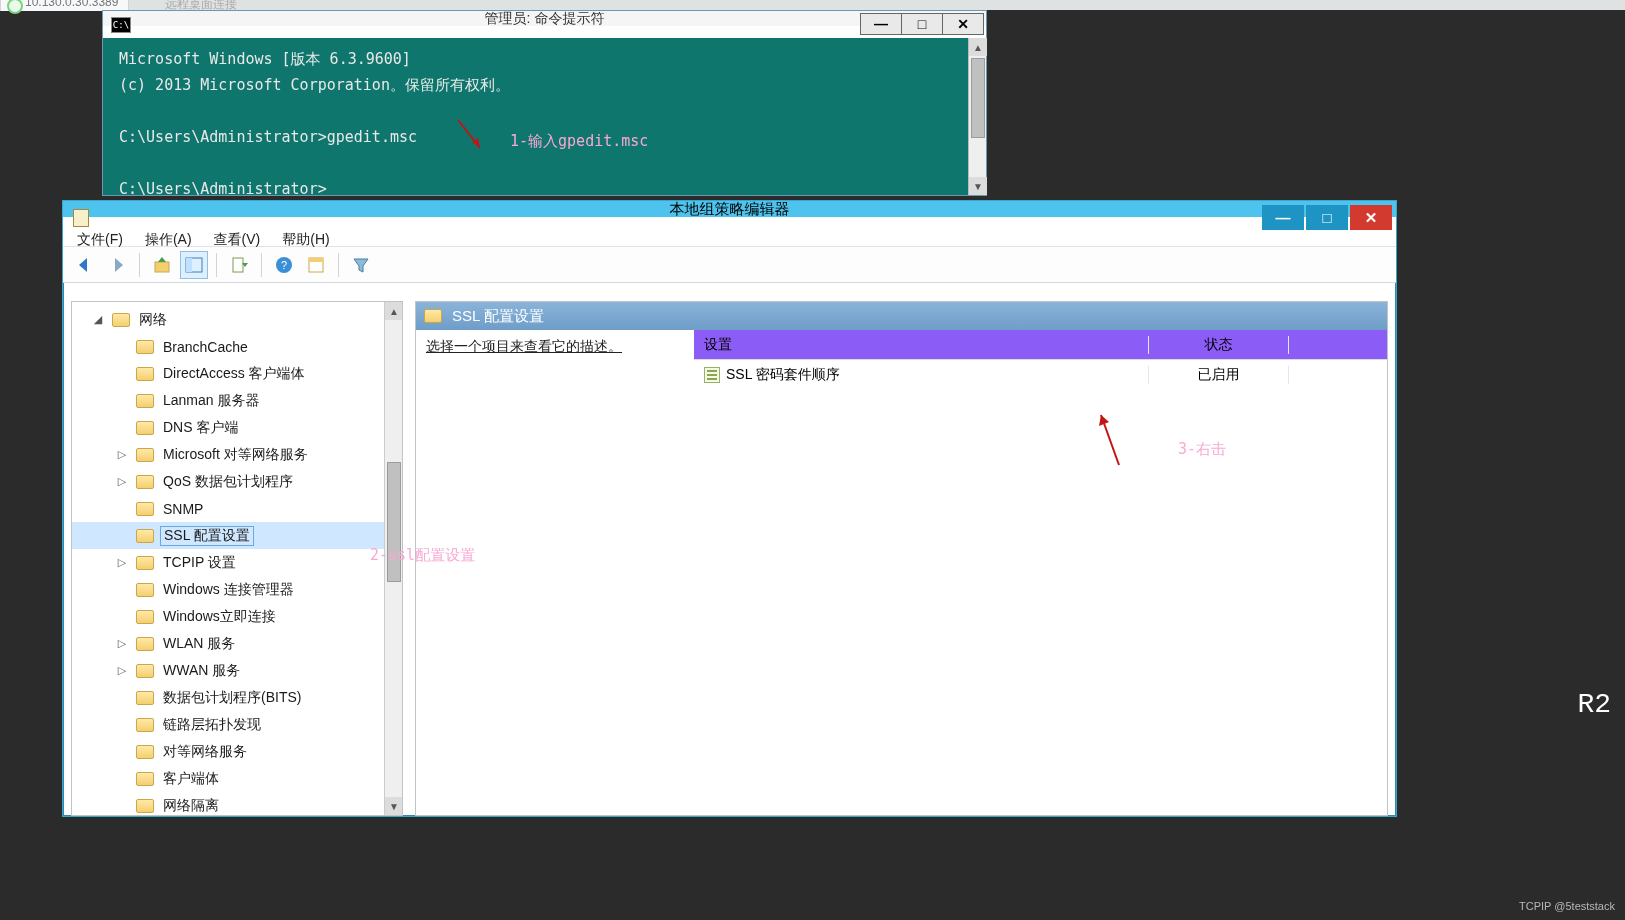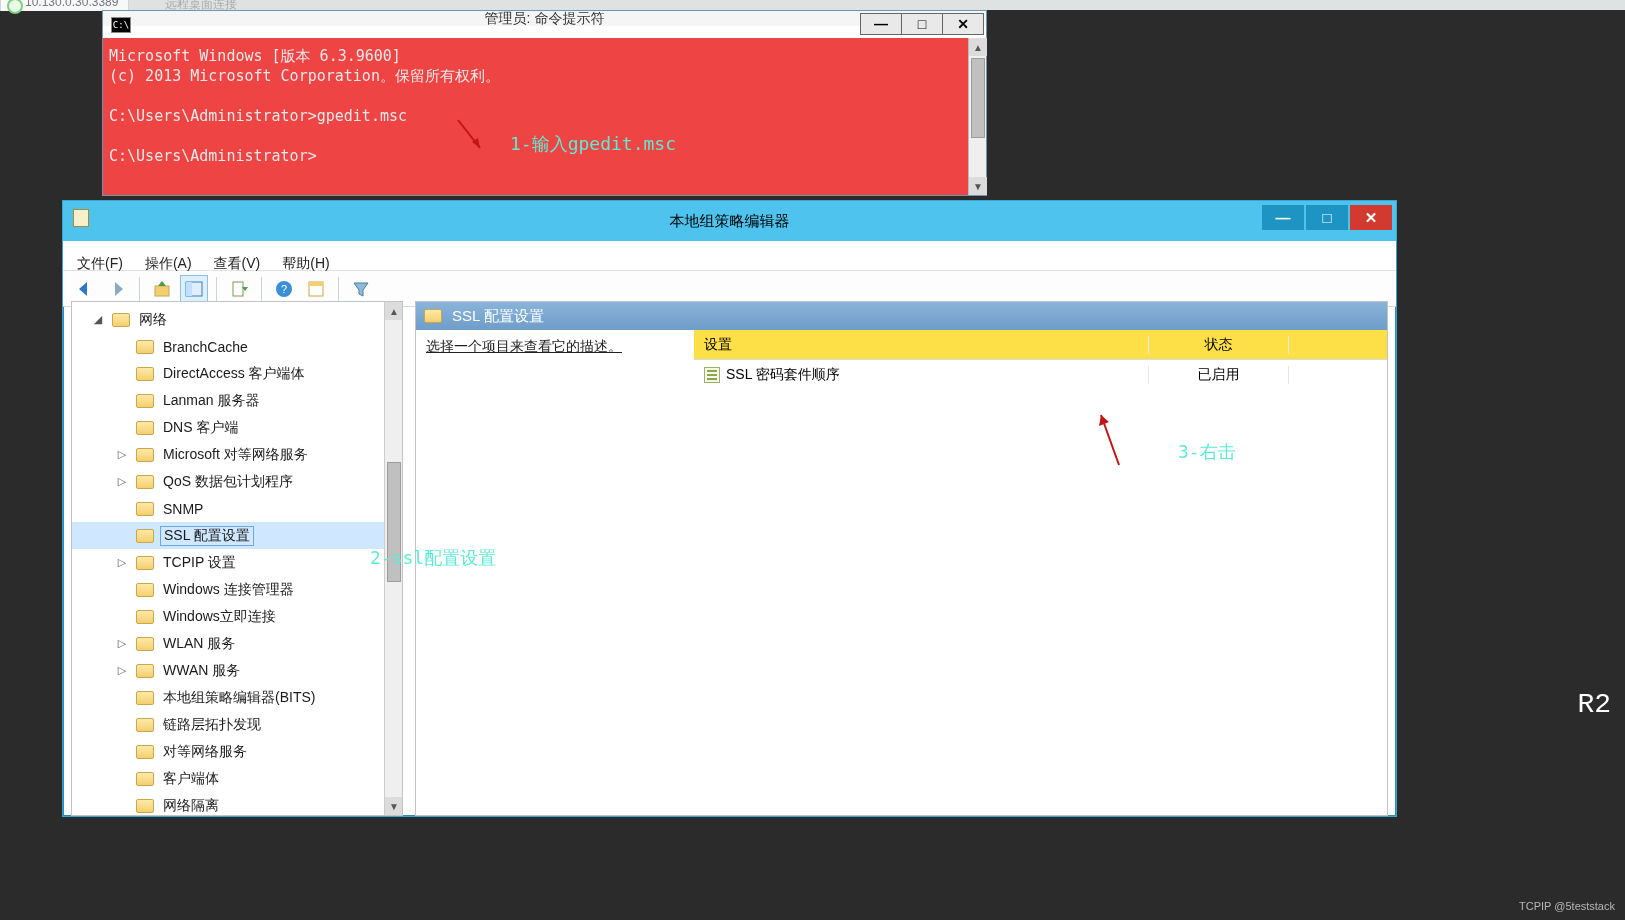--- a/index.html
+++ b/index.html
@@ -45,50 +45,50 @@
   .cmd-controls {
     position: absolute; right: 2px; top: 2px; display: flex;
   }
   .cmd-btn {
     width: 42px; height: 22px; border: 1px solid #666; background: #e9e9e9;
     margin-left: -1px; display: flex; align-items: center; justify-content: center;
     font-size: 14px; font-weight: bold; cursor: pointer;
   }
   .cmd-body {
     position: absolute; left: 0; right: 18px; top: 27px; bottom: 0;
-    background: #ef4444; color: #e8e8e8; font-family: "NSimSun","SimSun",Consolas,monospace;
-    font-size: 15px; padding: 8px 6px; line-height: 20px; white-space: pre;
+    background: #0f766e; color: #e8e8e8; font-family: "NSimSun","SimSun",Consolas,monospace;
+    font-size: 15px; padding: 8px 16px; line-height: 26px; white-space: pre;
   }
   .cmd-scroll-track {
     position: absolute; right: 0; top: 27px; bottom: 0; width: 18px;
     background: #efefef; border-left: 1px solid #bbb;
   }
   .cmd-scroll-up, .cmd-scroll-down {
     position: absolute; left: 0; width: 18px; height: 18px;
     background: #dcdcdc; display:flex; align-items:center; justify-content:center;
     font-size: 10px; color:#555;
   }
   .cmd-scroll-up { top: 0; } .cmd-scroll-down { bottom: 0; }
   .cmd-scroll-thumb {
     position: absolute; left: 2px; top: 20px; width: 14px; height: 80px;
     background: #c0c0c0; border: 1px solid #9c9c9c;
   }
 
   
-  .anno { position: absolute; color: #5eead4; font-family: "SimSun", monospace; font-size: 18px; }
+  .anno { position: absolute; color: #f9a8d4; font-family: "SimSun", monospace; font-size: 15px; }
   .arrow-svg { position: absolute; }
 
   
   .gpedit {
     position: absolute; top: 200px; left: 62px; width: 1335px; height: 617px;
     background: #fff; border: 1px solid #3aa6d0;
     box-shadow: 0 0 0 1px #2c8bb1 inset;
   }
   .gp-titlebar {
-    height: 40px; background: #4ec3ed;
+    height: 16px; background: #4ec3ed;
     display: flex; align-items: center; justify-content: center;
     color: #000; font-size: 15px;
   }
   .gp-ticon {
     position: absolute; left: 10px; top: 8px; width: 16px; height: 18px;
     background: #f8f0c8; border: 1px solid #a58a3c;
   }
   .gp-controls { position: absolute; right: 4px; top: 4px; display: flex; }
   .gp-cbtn {
     width: 42px; height: 25px; background: #1d94c4; color: #fff;
@@ -163,21 +163,21 @@
   .content-head {
     height: 28px; background: linear-gradient(#8ab4d9,#6e9dc9);
     display:flex; align-items:center; gap:10px; padding:0 8px; color:#fff; font-size:15px;
   }
   .content-head .folder { width:18px; height:14px; background:linear-gradient(#ffe9a8,#f4cf6f); border:1px solid #caa84a; border-radius:2px; }
   .desc-pane {
     width: 278px; padding: 8px 10px; font-size: 14px; color:#222;
   }
   .cols-wrap { flex:1; display:flex; flex-direction:column; }
   .col-row { display:flex; height: 30px; align-items:center; font-size:14px; }
-  .col-row.header { background:#fde047; border-bottom:1px solid #d9dde0; }
+  .col-row.header { background:#8b5cf6; border-bottom:1px solid #d9dde0; }
   .col-setting { flex:1; padding-left:10px; border-right:1px solid #e4e7ea; display:flex; align-items:center; gap:6px;}
   .col-state { width: 140px; text-align:center; border-right:1px solid #e4e7ea; }
   .col-extra { width: 98px; }
   .policy-icon {
     width:16px; height:16px; border:1px solid #9bb06a; background:#f4f8e6; position:relative; flex:none;
   }
   .policy-icon::after{ content:""; position:absolute; left:2px; top:2px; right:2px; height:2px; background:#8aa64e; box-shadow:0 4px 0 #8aa64e, 0 8px 0 #8aa64e;}
   .lower-split { flex:1; display:flex; }
   .lower-split .desc-pane { border-right: 0 solid #d6d9db; text-decoration: underline; }
 
@@ -365,21 +365,21 @@
             <span class="label-box">WLAN 服务</span>
           </div>
           <div class="tree-row">
             <span class="expander">▷</span>
             <span class="folder"></span>
             <span class="label-box">WWAN 服务</span>
           </div>
           <div class="tree-row">
             <span class="expander"></span>
             <span class="folder"></span>
-            <span class="label-box">本地组策略编辑器(BITS)</span>
+            <span class="label-box">数据包计划程序(BITS)</span>
           </div>
           <div class="tree-row">
             <span class="expander"></span>
             <span class="folder"></span>
             <span class="label-box">链路层拓扑发现</span>
           </div>
           <div class="tree-row">
             <span class="expander"></span>
             <span class="folder"></span>
             <span class="label-box">对等网络服务</span>

